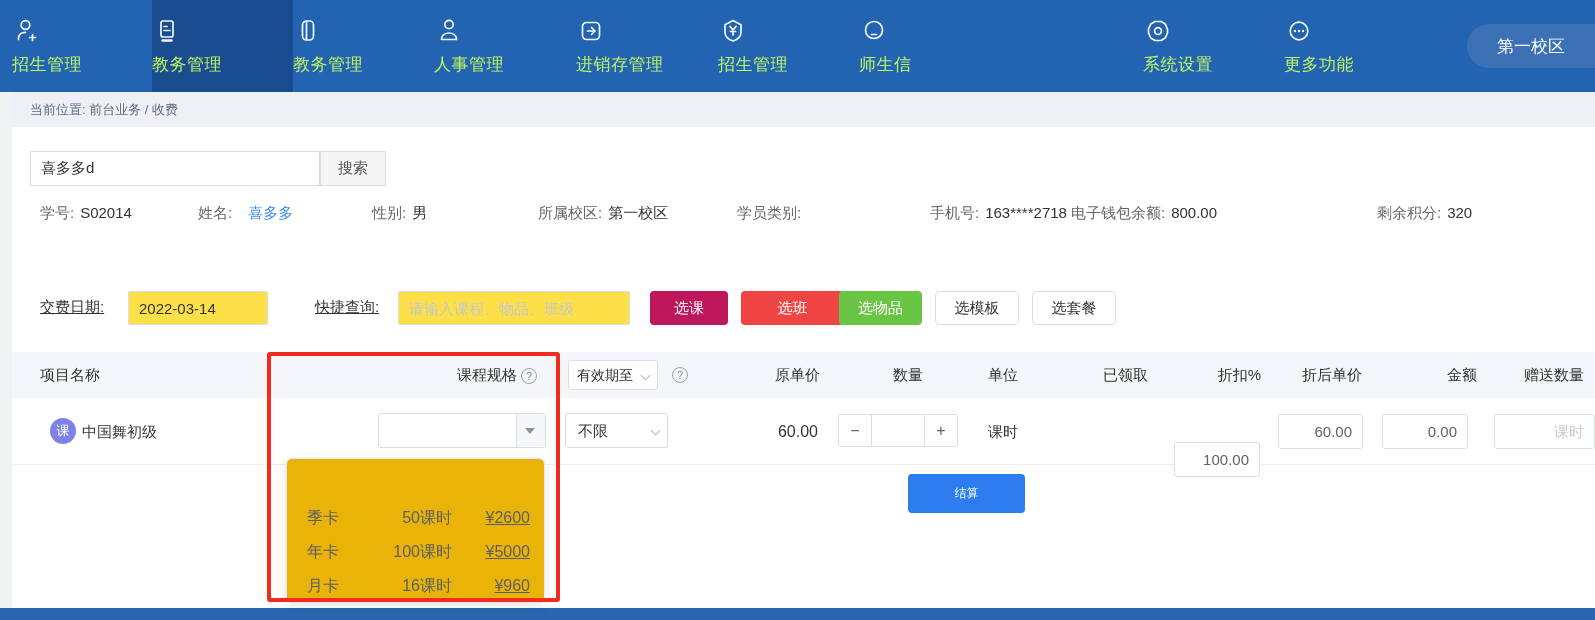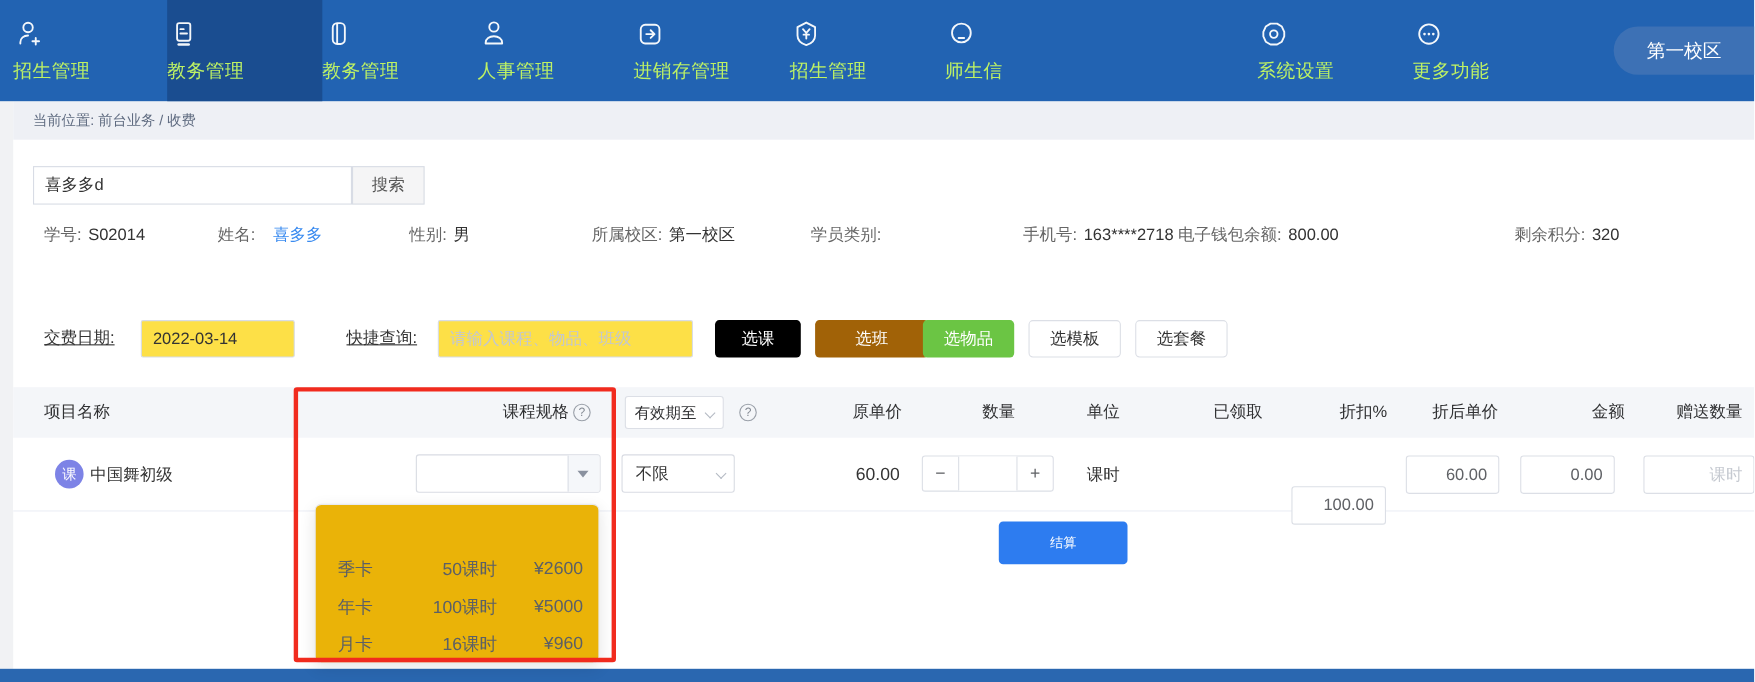--- a/index.html
+++ b/index.html
@@ -83,21 +83,21 @@
     border:none; border-radius:4px; color:#fff; font-size:12px; cursor:pointer; z-index:3;
     font-family:"Liberation Sans","DejaVu Sans",sans-serif; }
   
   .dropdown { position:absolute; left:286px; top:458px; width:259px; height:145px; background:#eab308;
     border:1px solid #e8eaf0; border-radius:6px; box-shadow:0 4px 14px rgba(0,0,0,.10); z-index:5; }
   .dd-options { position:absolute; left:0; top:42px; width:100%; }
   .dd-option { height:34px; display:flex; align-items:center; padding:0 14px 0 20px; font-size:16px;
     color:#5c6066; cursor:pointer; }
   .dd-option .o-name { width:60px; }
   .dd-option .o-hours { flex:1; text-align:right; }
-  .dd-option .o-price { width:78px; text-align:right; }
+  .dd-option .o-price { width:78px; text-align:right;text-decoration:underline; }
   
   .red-box { position:absolute; left:267px; top:352px; width:293px; height:250px; border:4px solid #f12b1e;
     border-radius:3px; z-index:10; pointer-events:none; }
 </style>
 </head>
 <body>
 
 <div id="screen">
 
   <div class="nav">
@@ -231,22 +231,22 @@
   </div>
   <div class="stu-field" style="left:1377px">
     <span class="lbl">剩余积分:</span><span class="val">320</span>
   </div>
 
   <span class="fl-label" style="left:40px">交费日期:</span>
   <input class="fl-input" style="left: 128px; width: 140px;" value="2022-03-14">
   <span class="fl-label" style="left:315px">快捷查询:</span>
   <input class="fl-input" style="left: 398px; width: 232px;" placeholder="请输入课程、物品、班级">
 
-  <button class="fl-btn" style="left:650px;width:78px;background:#000000">选课</button>
-  <button class="fl-btn" style="left:741px;width:103px;background:#a16207">选班</button>
+  <button class="fl-btn" style="left:650px;width:78px;background:#be185d">选课</button>
+  <button class="fl-btn" style="left:741px;width:103px;background:#ef4444">选班</button>
   <button class="fl-btn" style="left:839px;width:83px;background:#6bc544">选物品</button>
   <button class="fl-btn plain" style="left:935px;width:84px">选模板</button>
   <button class="fl-btn plain" style="left:1032px;width:84px">选套餐</button>
 
   <div class="thead">
     <span class="th" style="left:28px">项目名称</span>
     <div class="th right" style="left:360px;width:165px">
       <span>课程规格</span><span class="help-icon">?</span>
     </div>
     <div class="hd-select">

